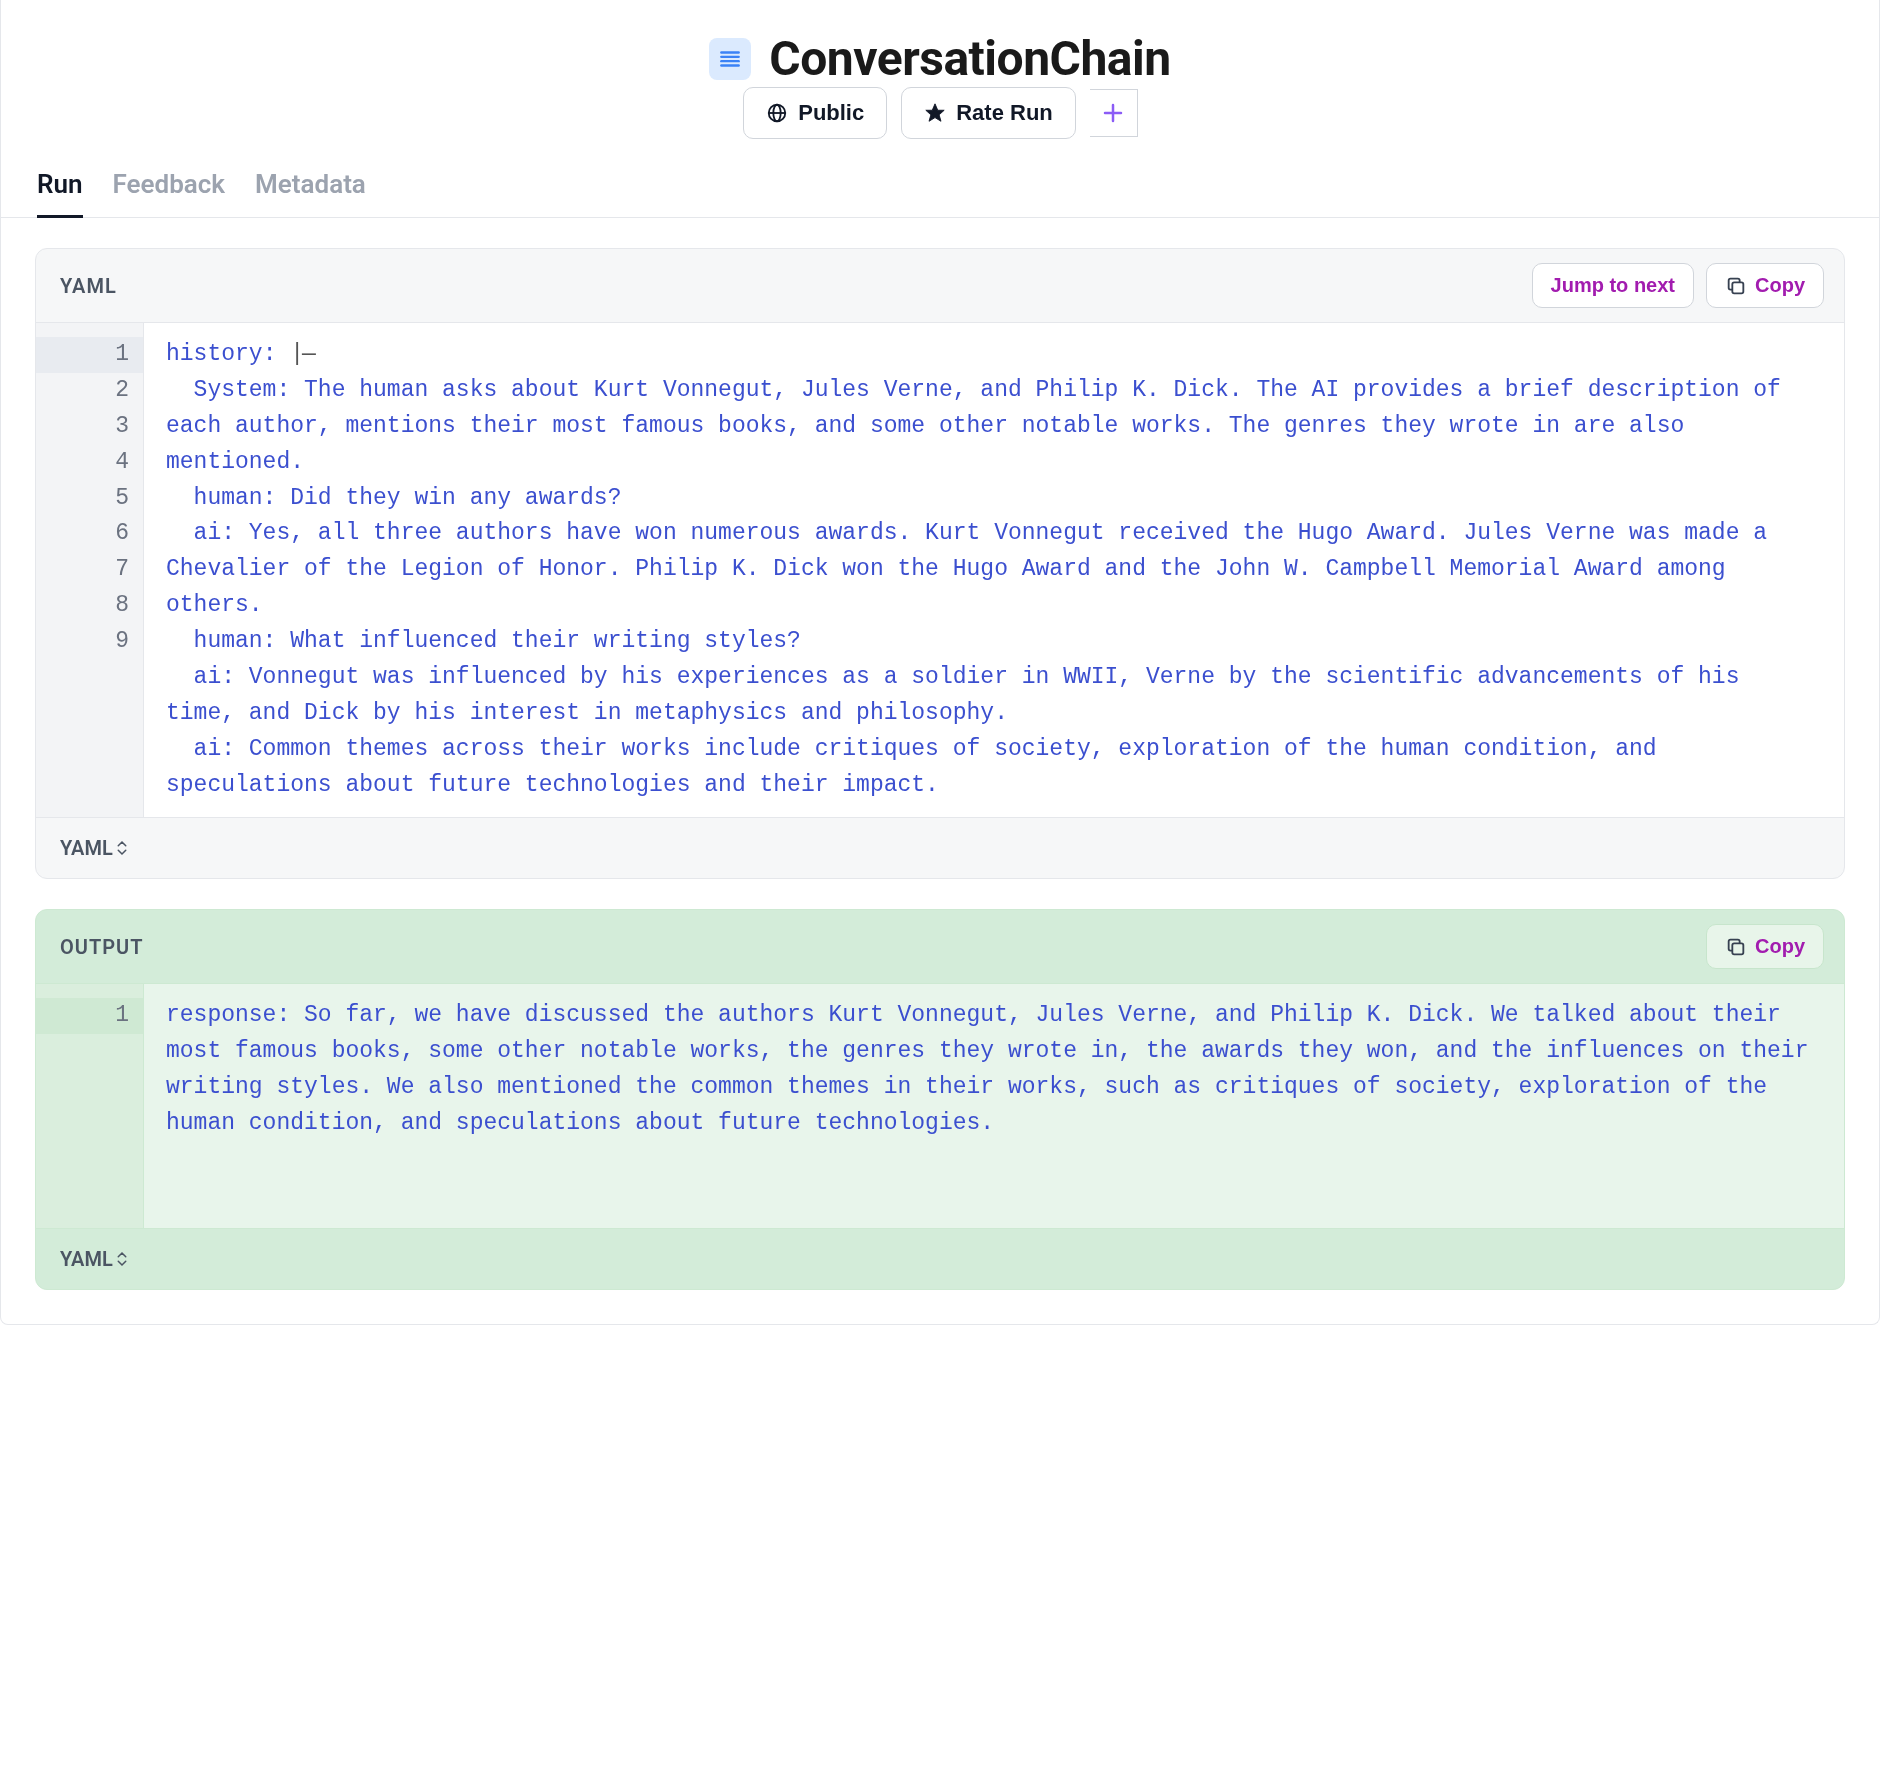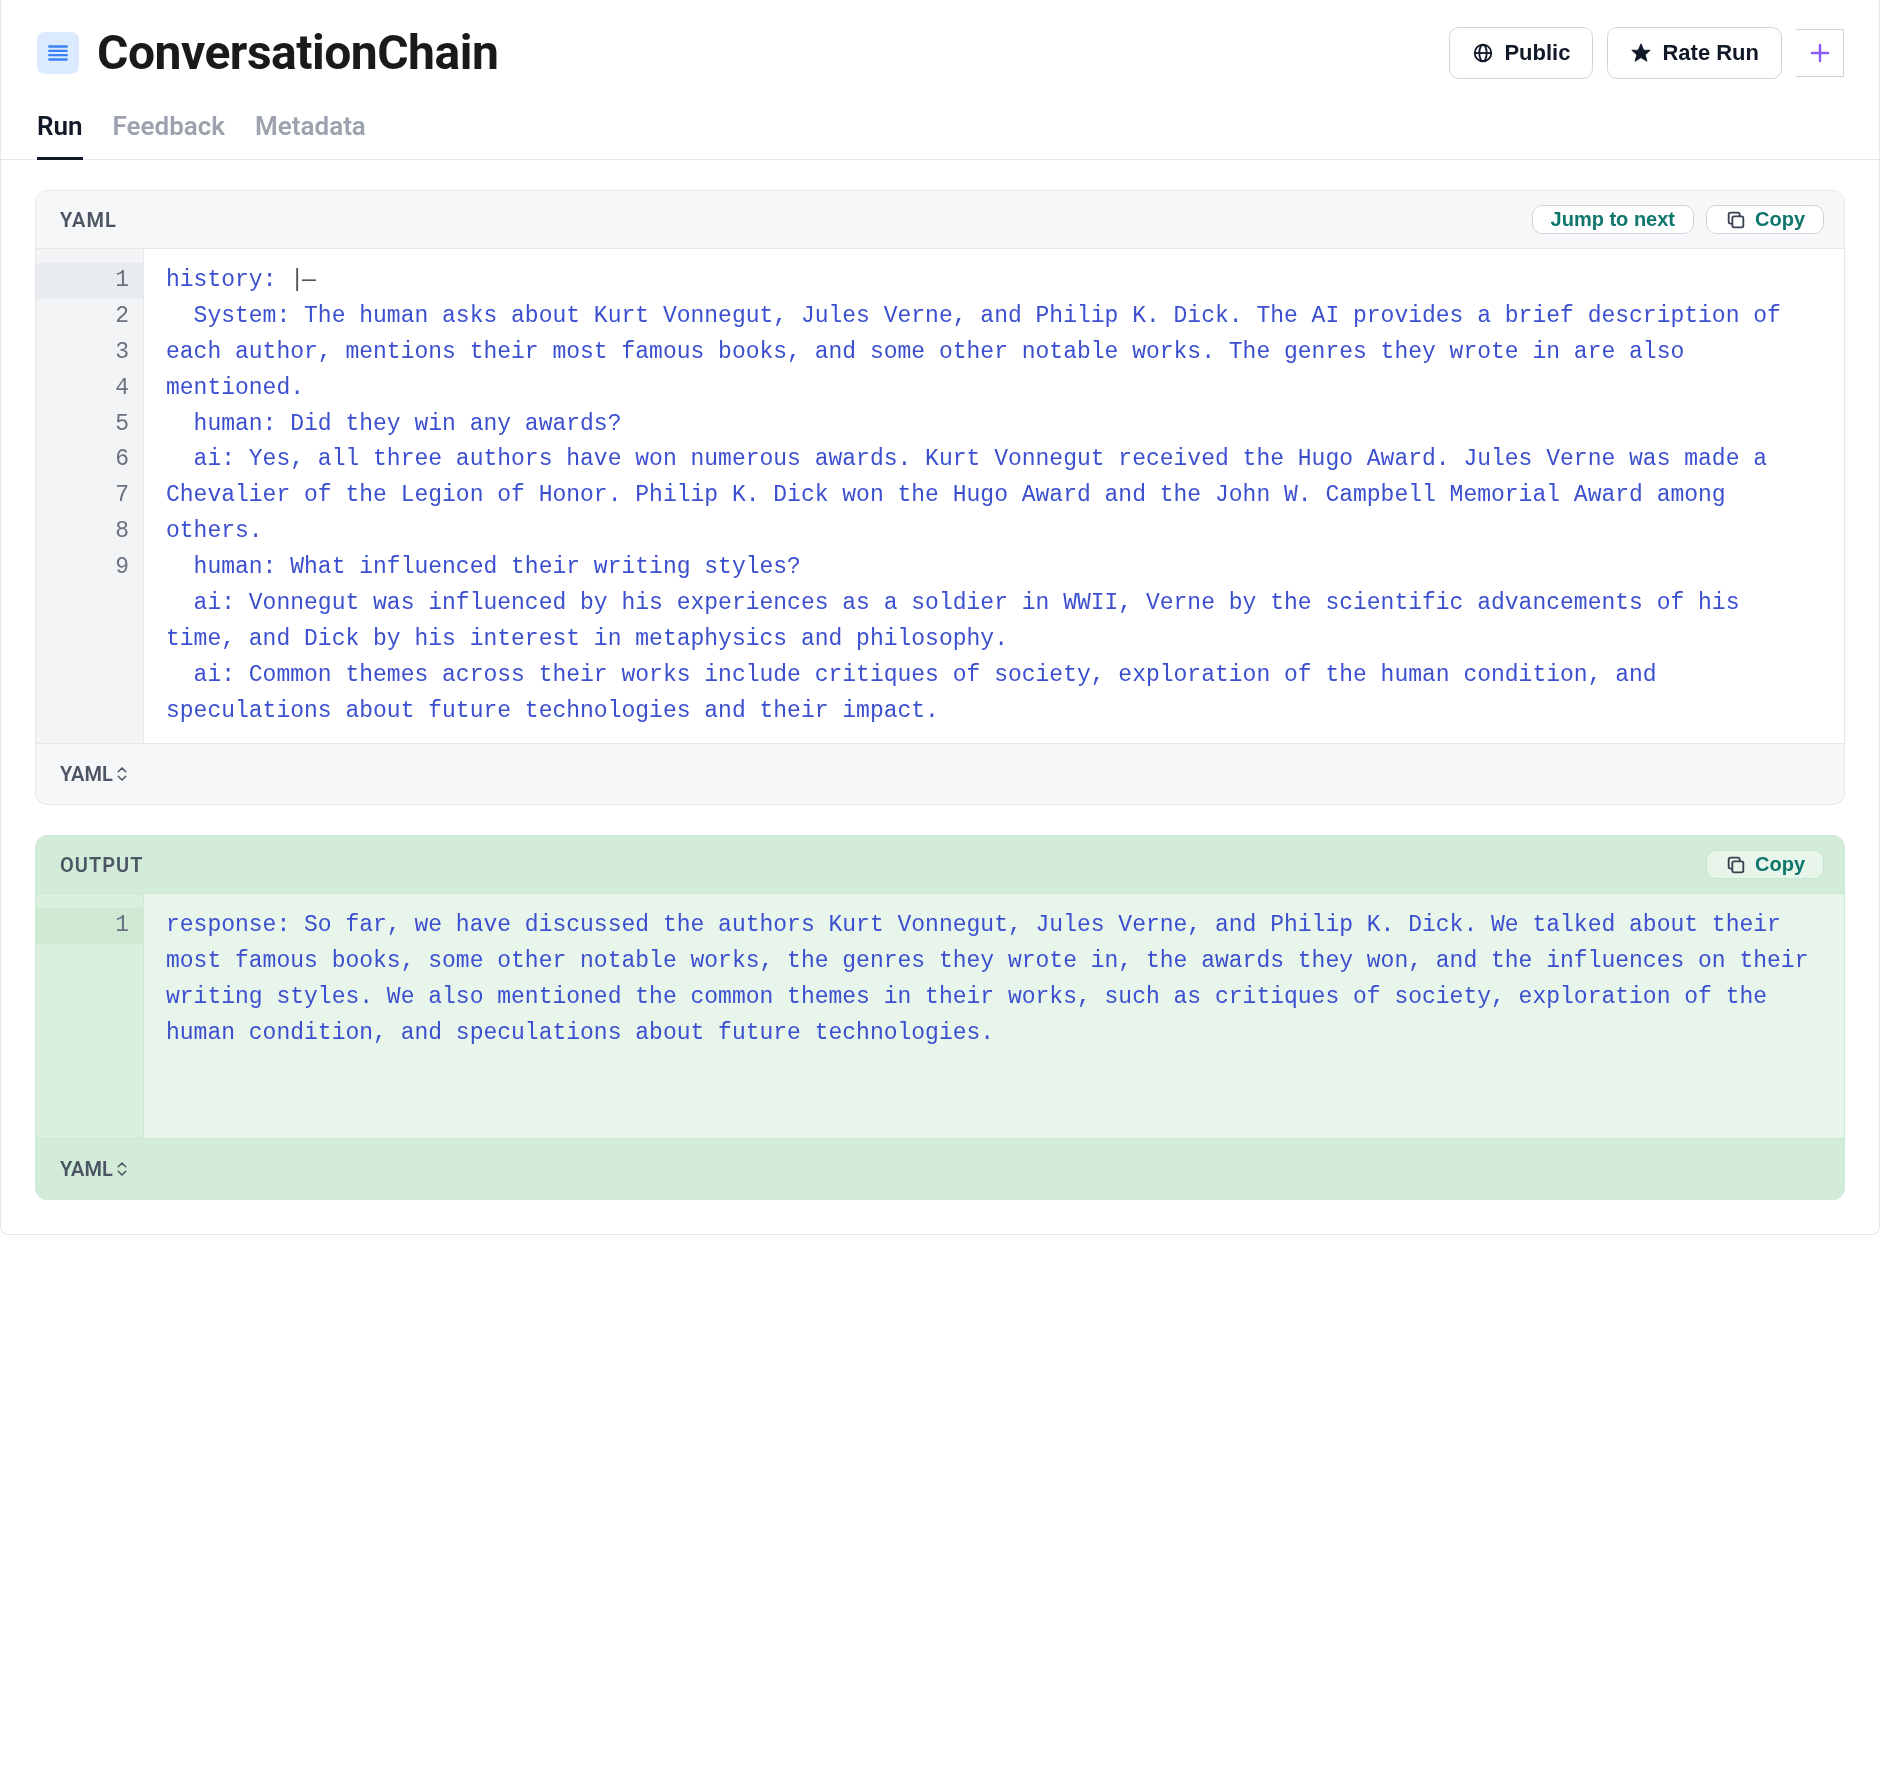--- a/index.html
+++ b/index.html
@@ -16,21 +16,22 @@
   }
   .page {
     border: 1px solid #e5e7eb;
     border-top: none;
     border-radius: 0 0 8px 8px;
   }
   .header {
     display: flex;
     align-items: center;
     justify-content: space-between;
-    padding: 24px 36px 16px 36px;
+    padding: 30px 36px 16px 36px;
+    flex-direction: column;
   }
   .header-left {
     display: flex;
     align-items: center;
     gap: 18px;
   }
   .chain-icon-box {
     width: 42px;
     height: 42px;
     background: #dbeafe;
@@ -137,27 +138,27 @@
     color: #4b5563;
   }
   .panel-actions {
     display: flex;
     gap: 12px;
   }
   .panel-btn {
     display: inline-flex;
     align-items: center;
     gap: 8px;
-    padding: 2px 18px;
+    padding: 10px 18px;
     border: 1px solid #d1d5db;
     border-radius: 10px;
     background: #ffffff;
     font-size: 20px;
     font-weight: 600;
-    color: #0f766e;
+    color: #a21caf;
     cursor: pointer;
   }
   .panel.output .panel-btn {
     background: #e8f5ea;
     border-color: #c7e5cc;
   }
   .panel-btn svg {
     width: 22px;
     height: 22px;
   }

